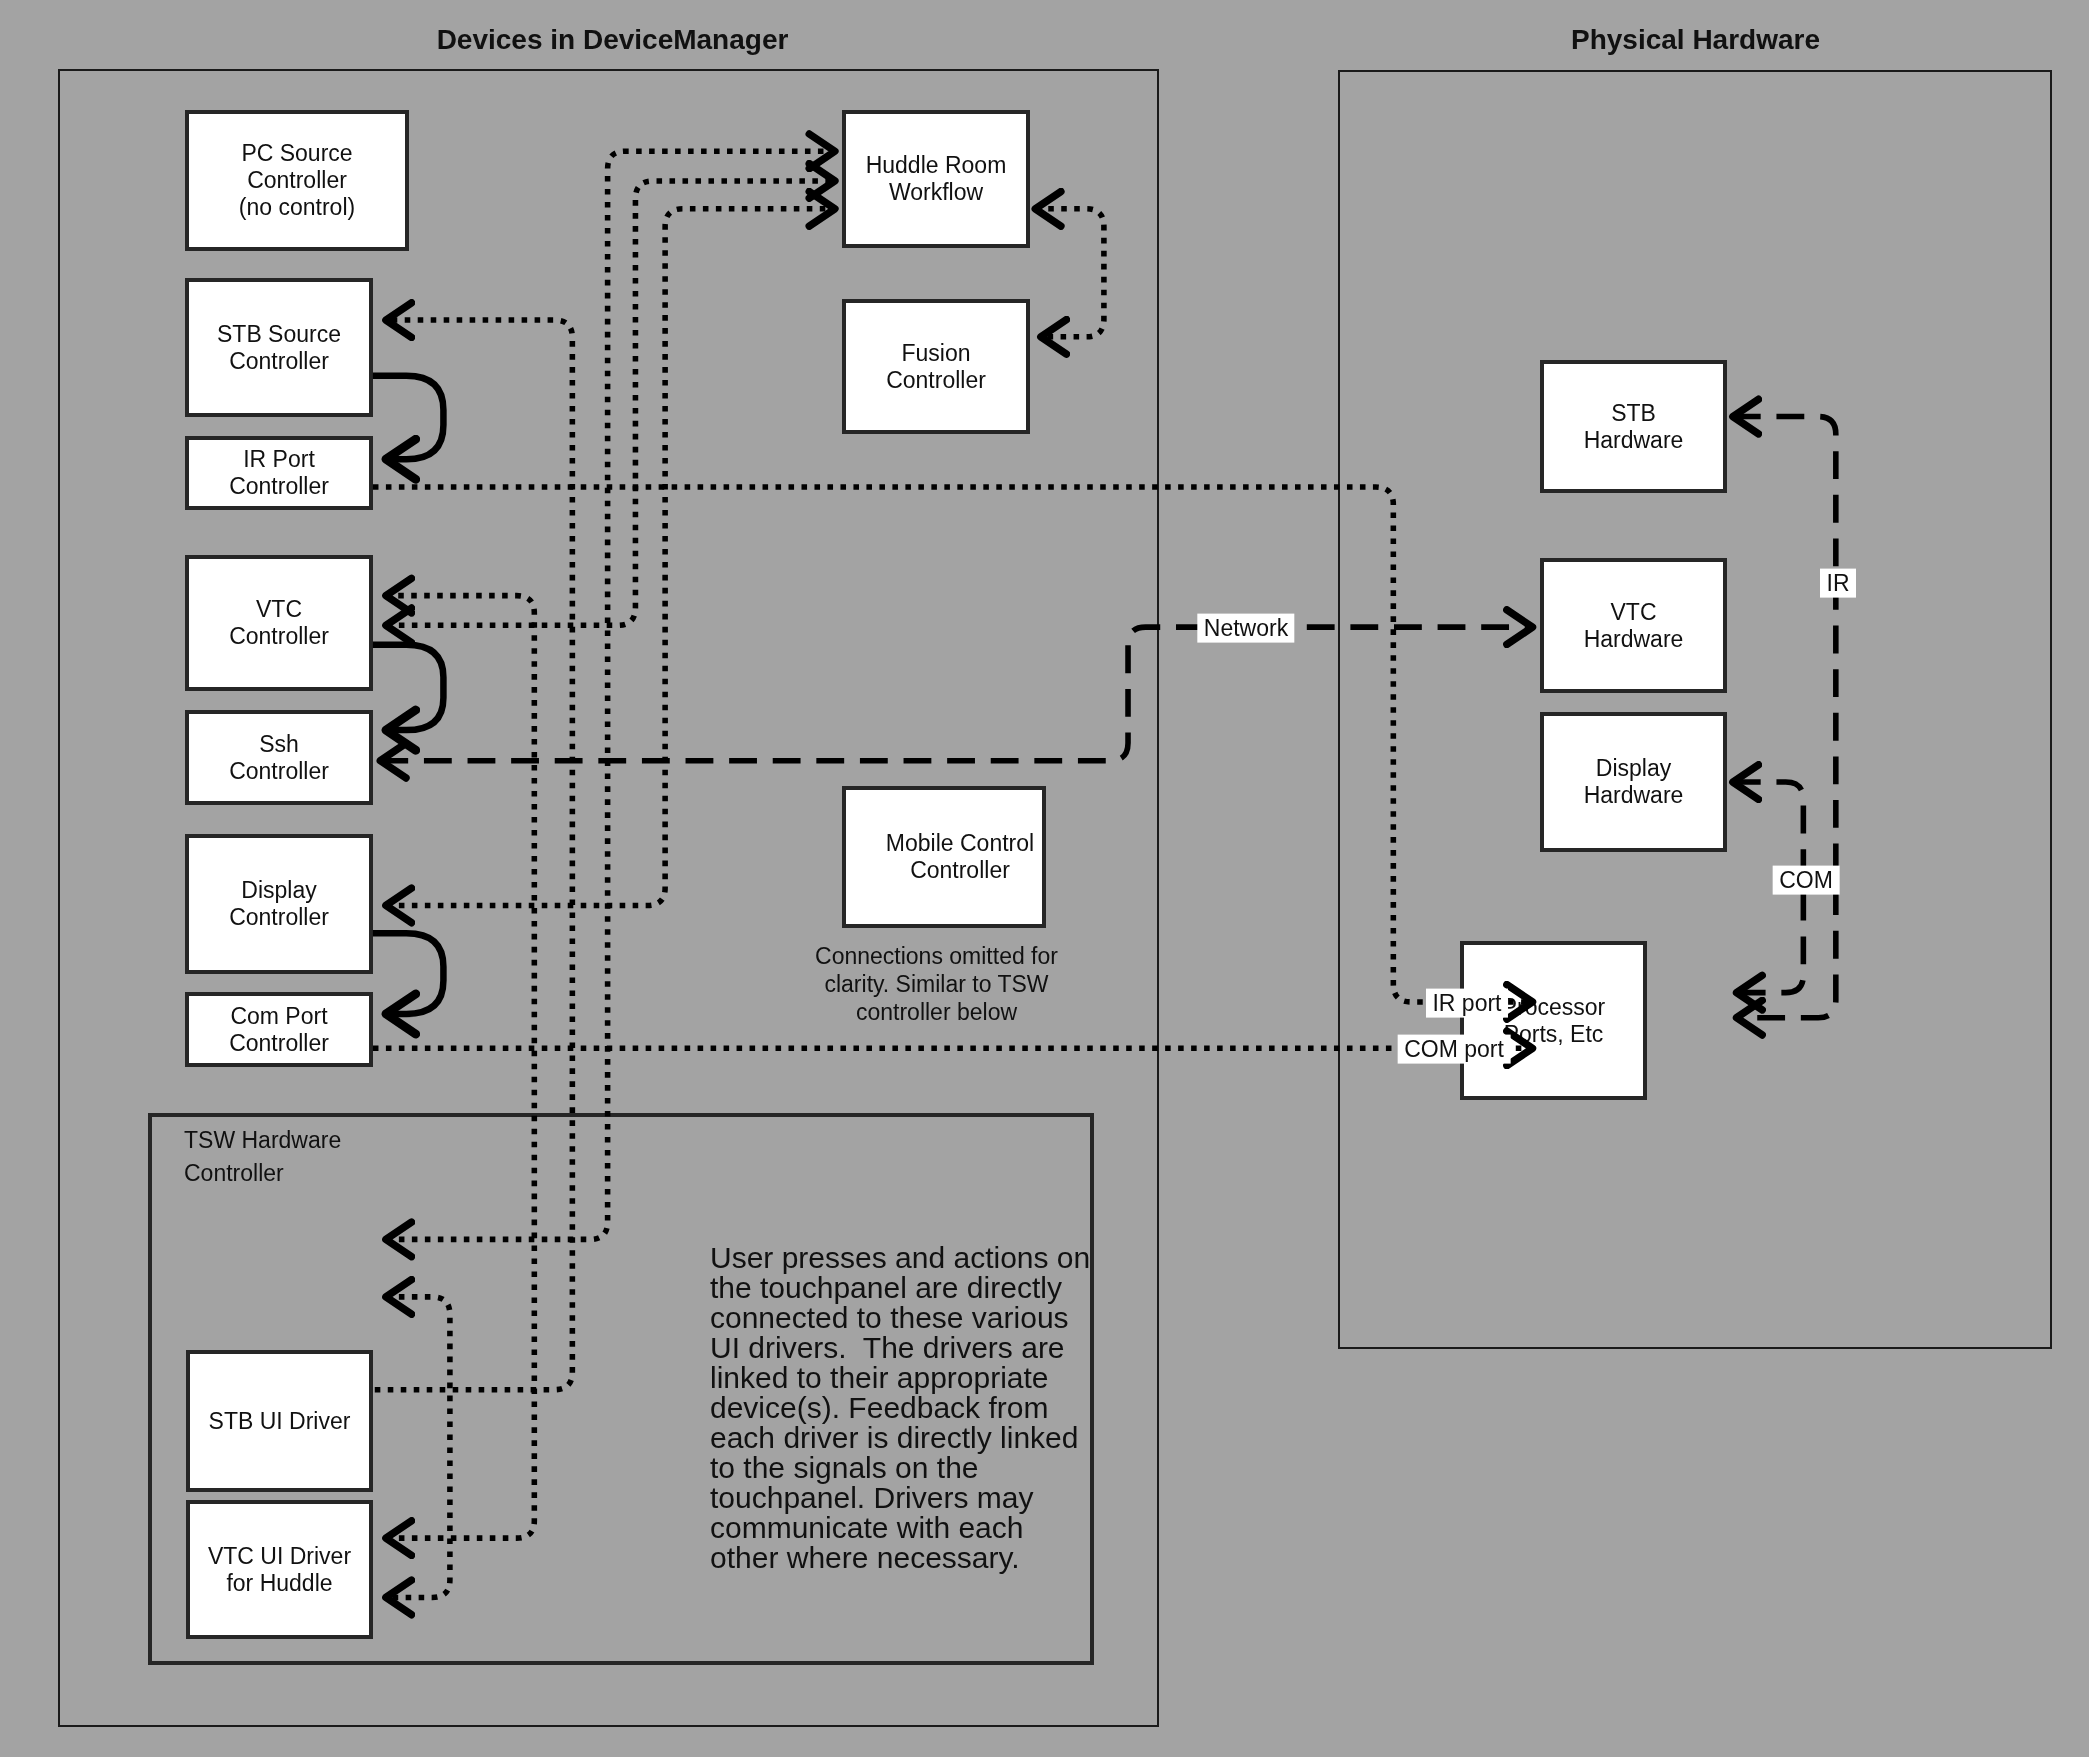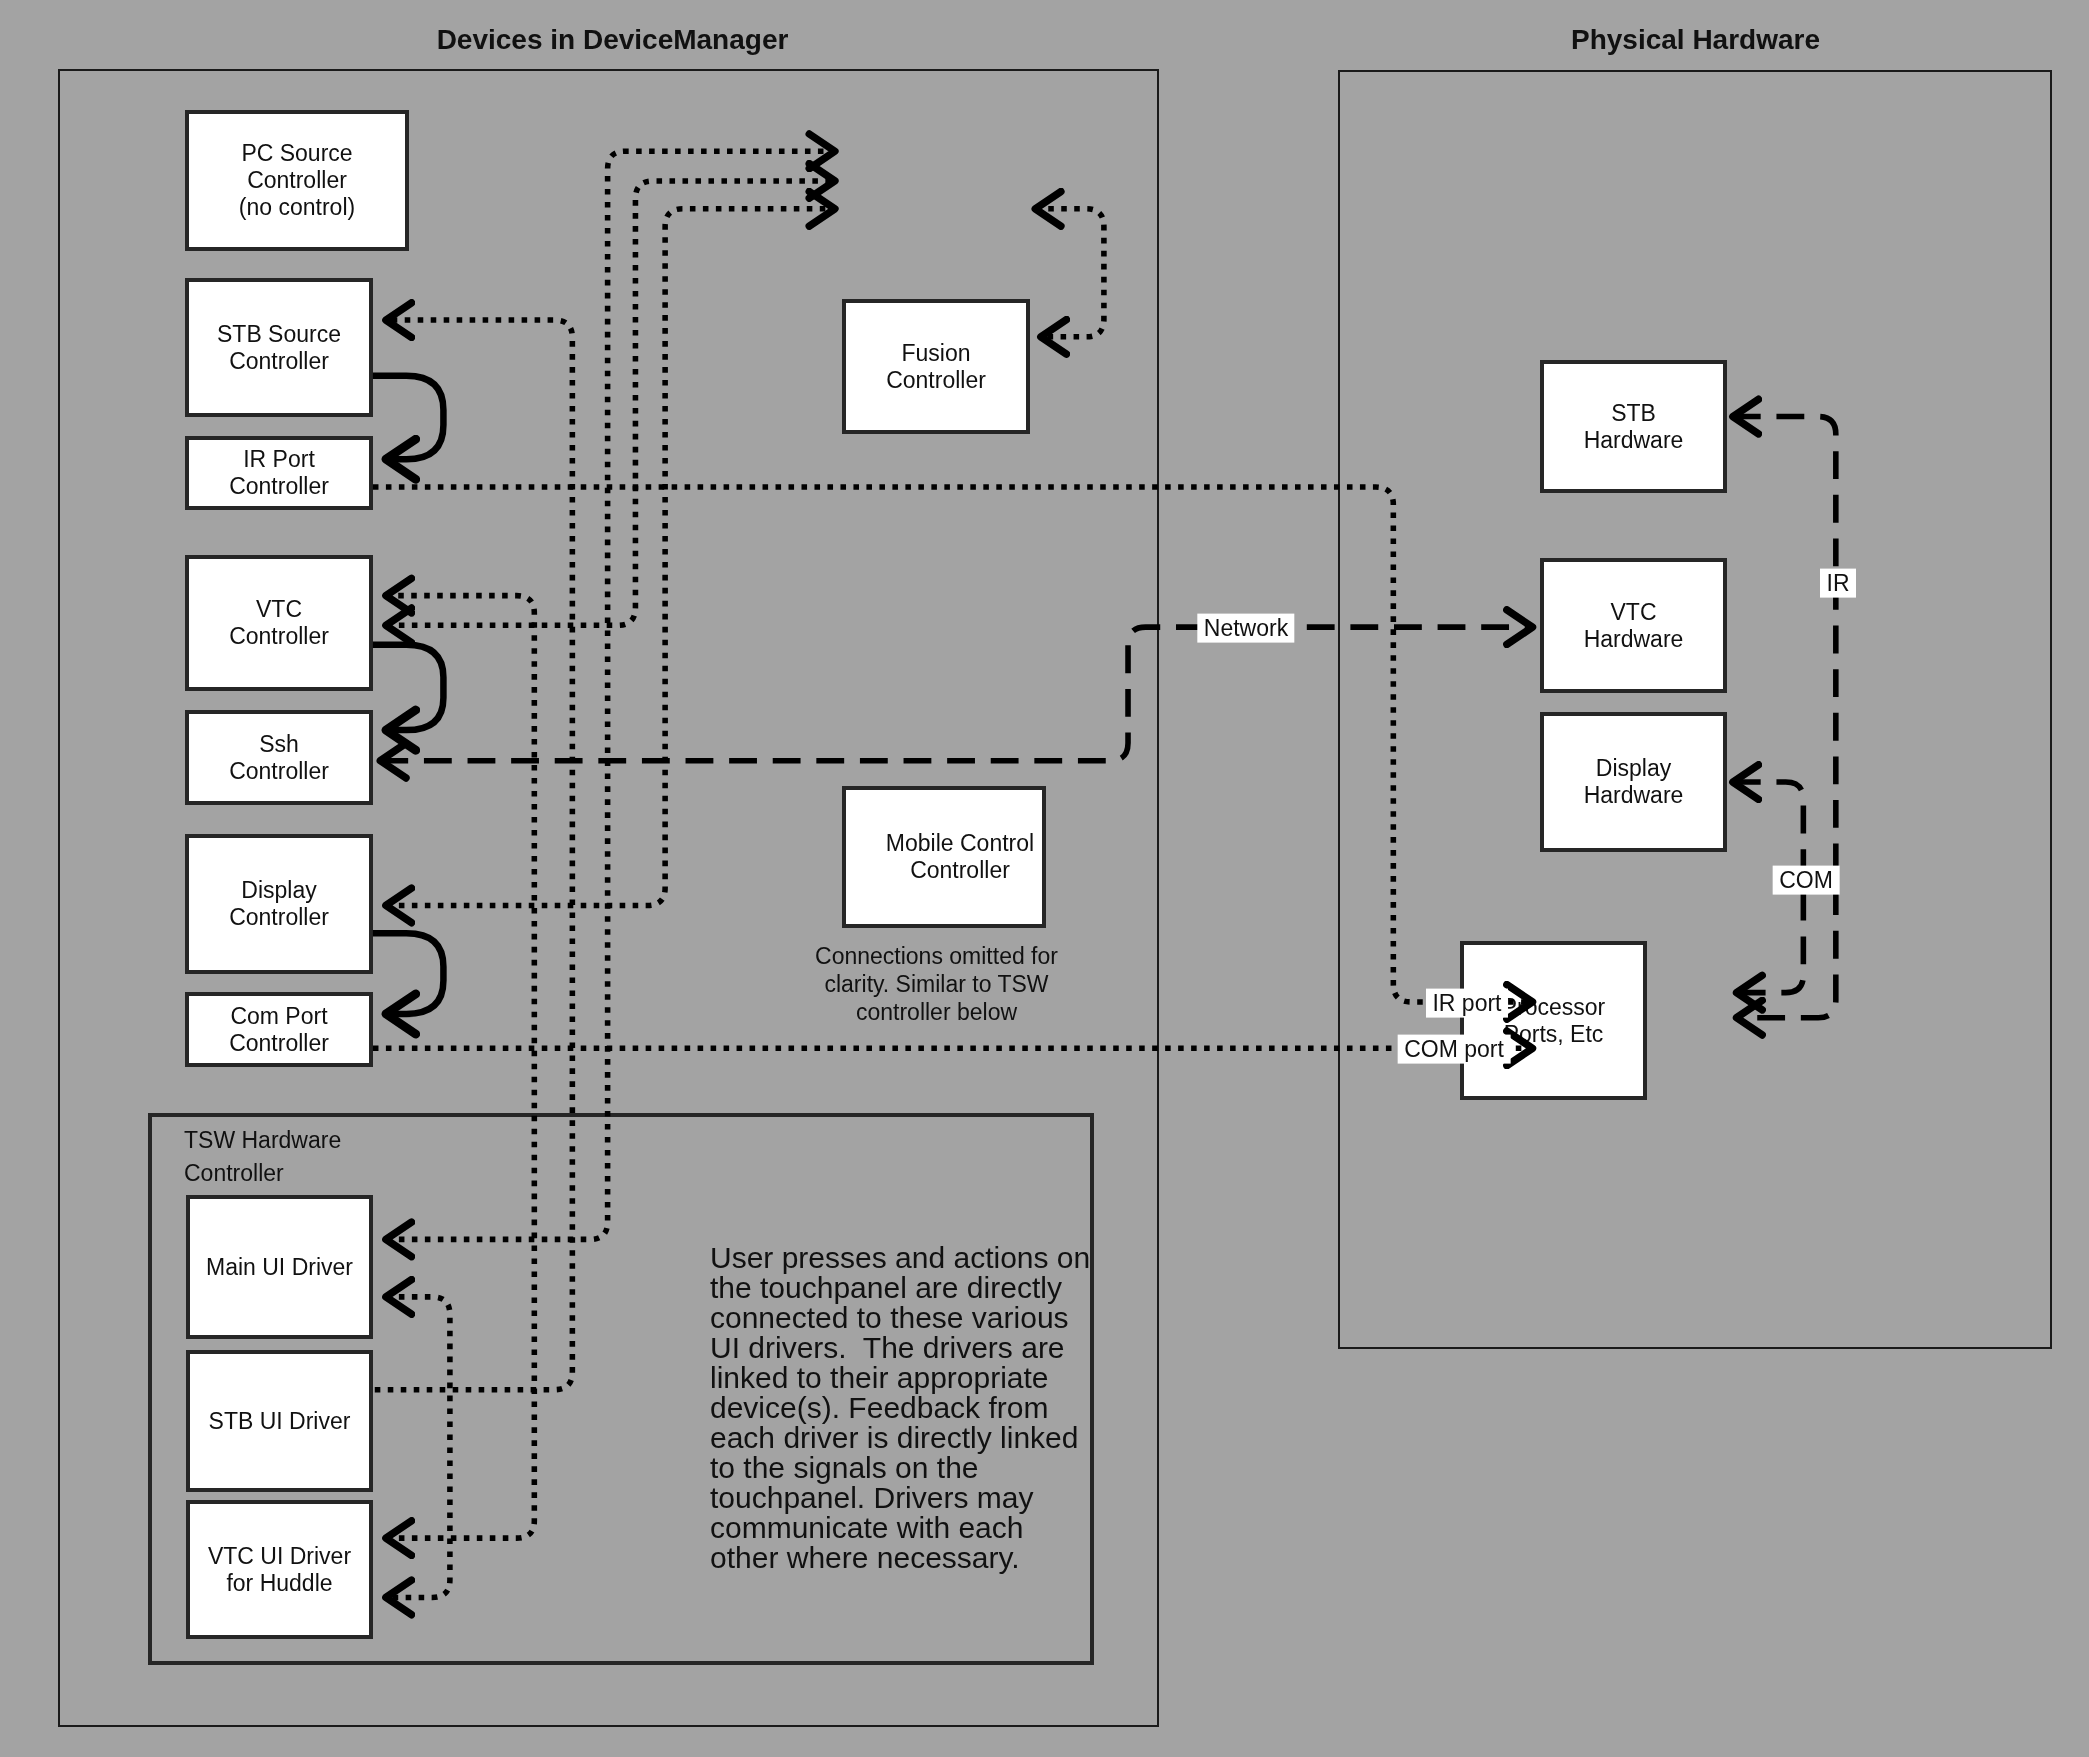--- a/index.html
+++ b/index.html
@@ -103,29 +103,30 @@
 Controller</div>
   <div class="node" style="left:185px;top:555px;width:188px;height:136px;">VTC
 Controller</div>
   <div class="node" style="left:185px;top:710px;width:188px;height:95px;">Ssh
 Controller</div>
   <div class="node" style="left:185px;top:834px;width:188px;height:140px;">Display
 Controller</div>
   <div class="node" style="left:185px;top:992px;width:188px;height:75px;">Com Port
 Controller</div>
 
+  <div class="node" style="left:842px;top:110px;width:188px;height:138px;">Huddle Room
+Workflow</div>
   <div class="node" style="left:842px;top:299px;width:188px;height:135px;">Fusion
 Controller</div>
   <div class="node" style="left:842px;top:786px;width:204px;height:142px;padding-left:32px;">Mobile Control
 Controller</div>
   <div class="note-text" style="left:751px;top:942px;width:371px;">Connections omitted for
 clarity. Similar to TSW
 controller below</div>
 
-  <div class="node" style="left:186px;top:1195px;width:187px;height:144px;">Main UI Driver</div>
   <div class="node" style="left:186px;top:1500px;width:187px;height:139px;">VTC UI Driver
 for Huddle</div>
   <div class="node" style="left:186px;top:1350px;width:187px;height:142px;">STB UI Driver</div>
 
   <div class="paragraph-text" style="left:710px;top:1243px;width:427px;">User presses and actions on
 the touchpanel are directly
 connected to these various
 UI drivers.  The drivers are
 linked to their appropriate
 device(s). Feedback from

